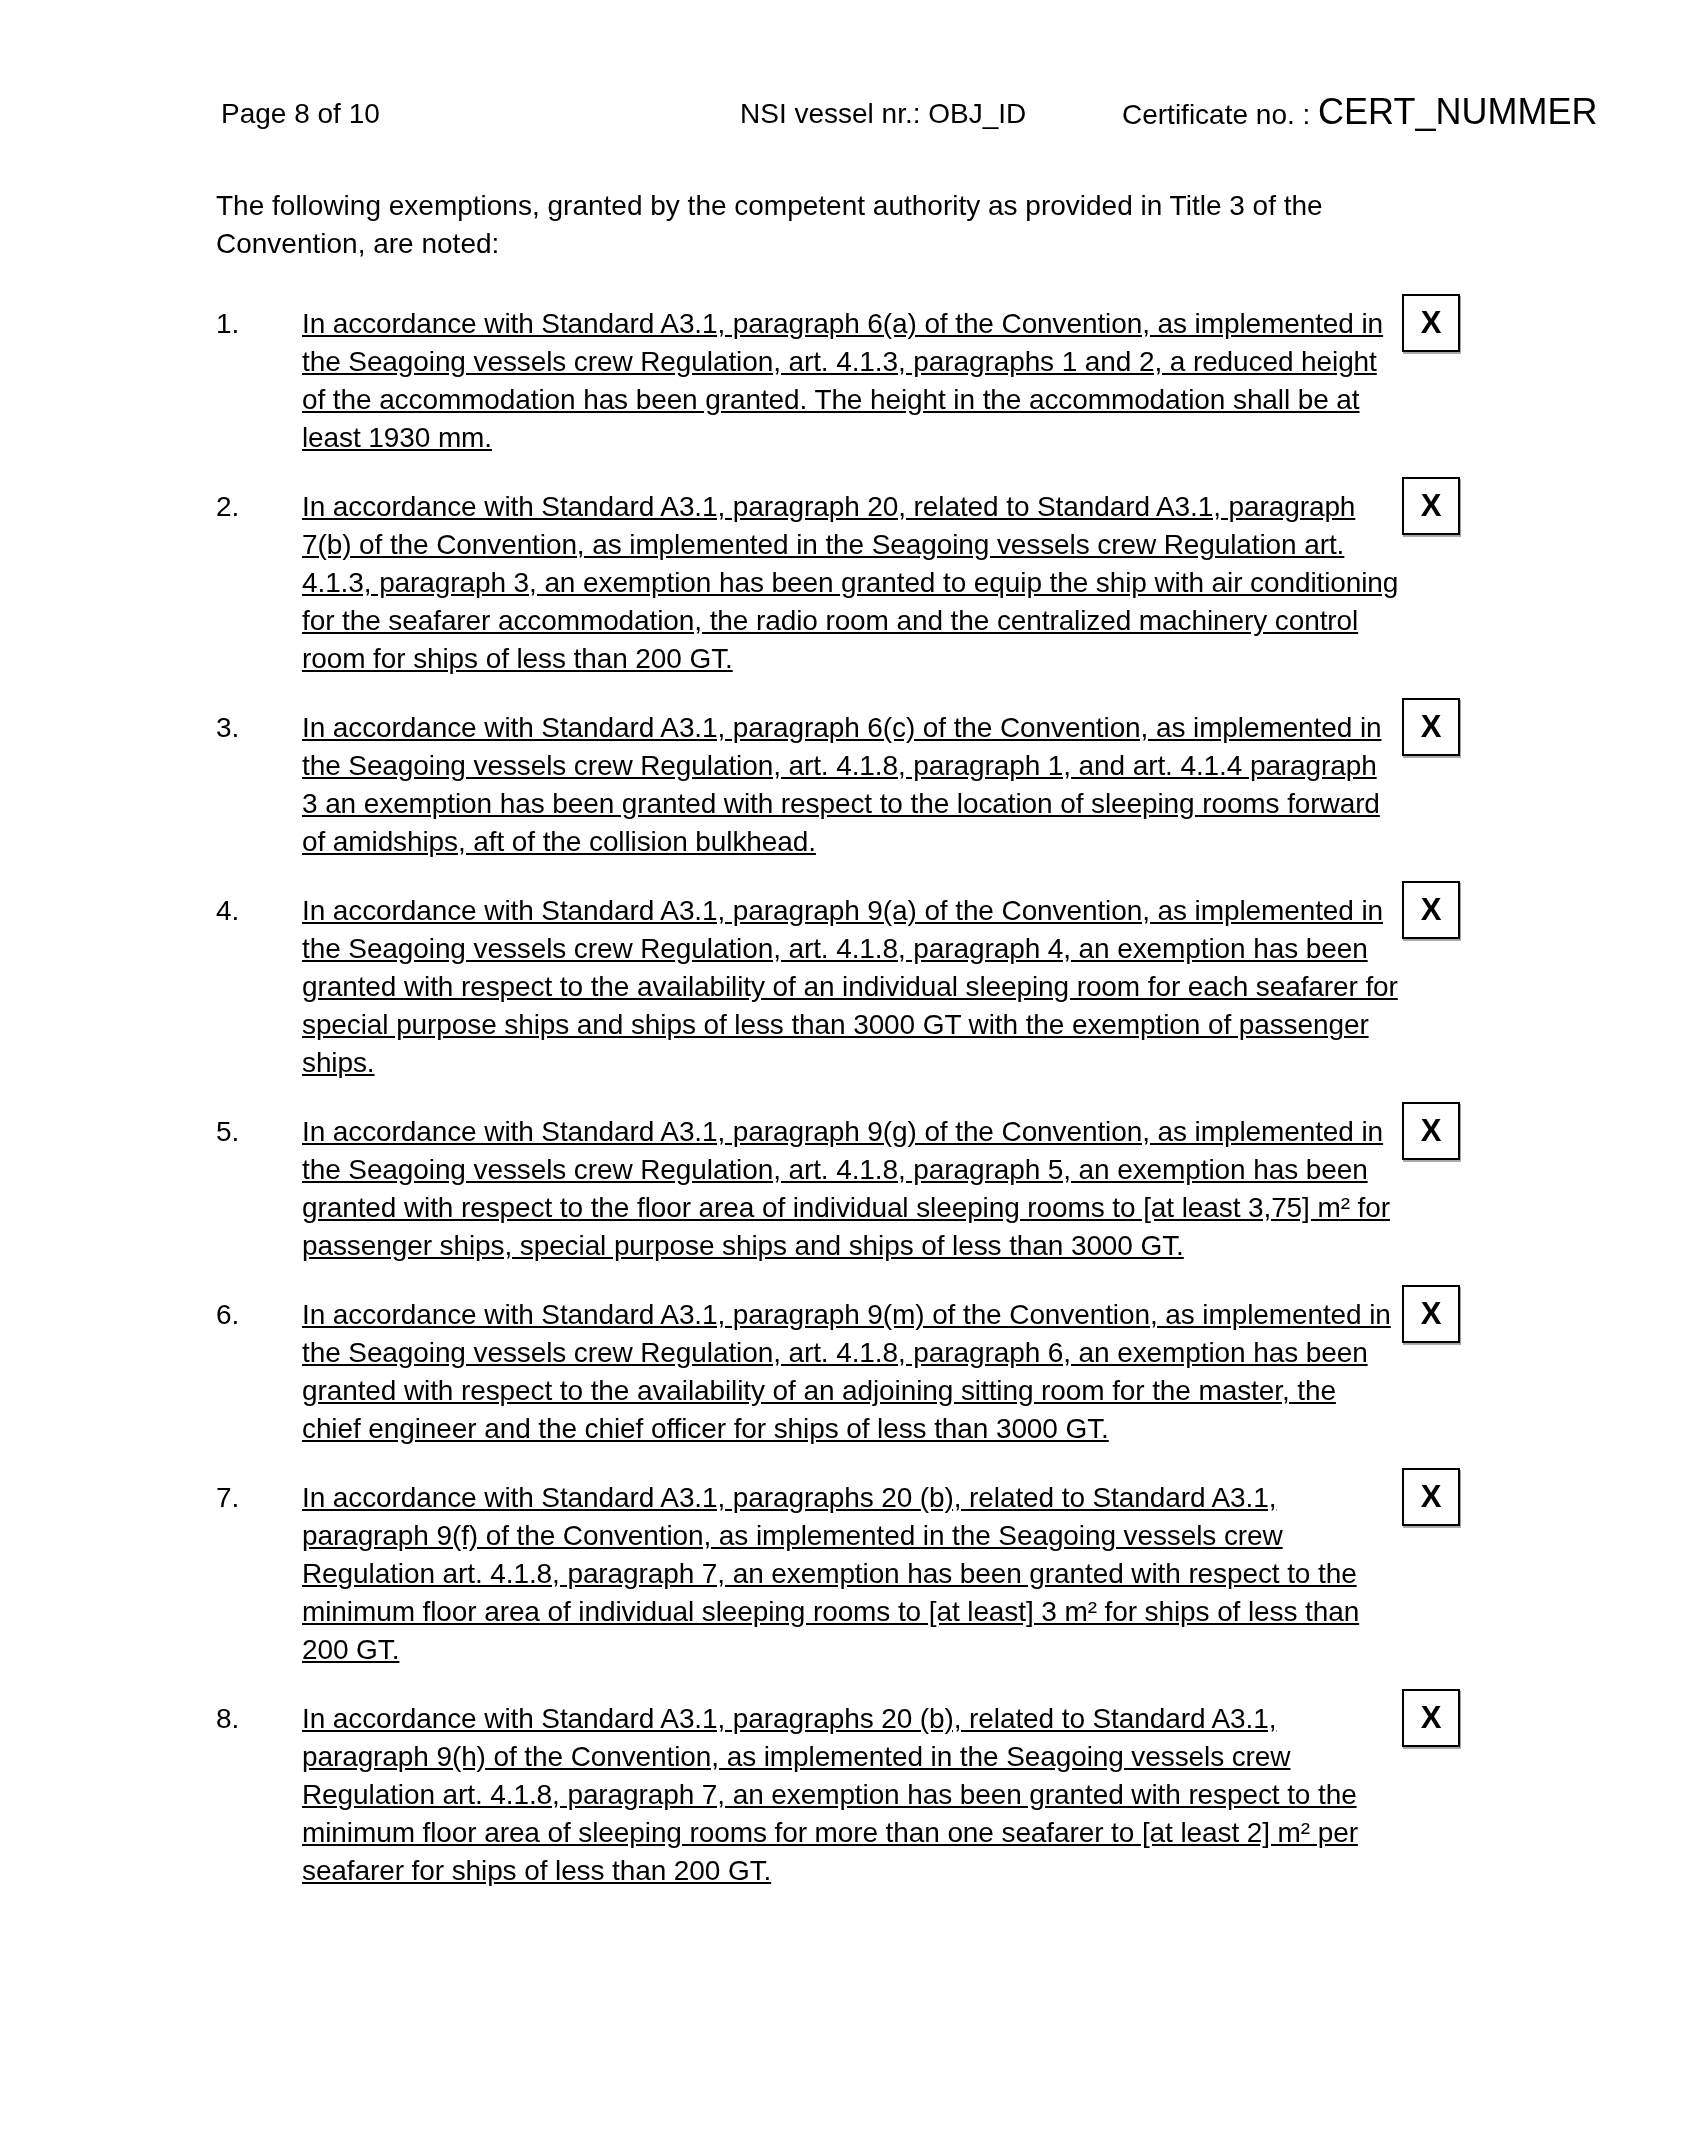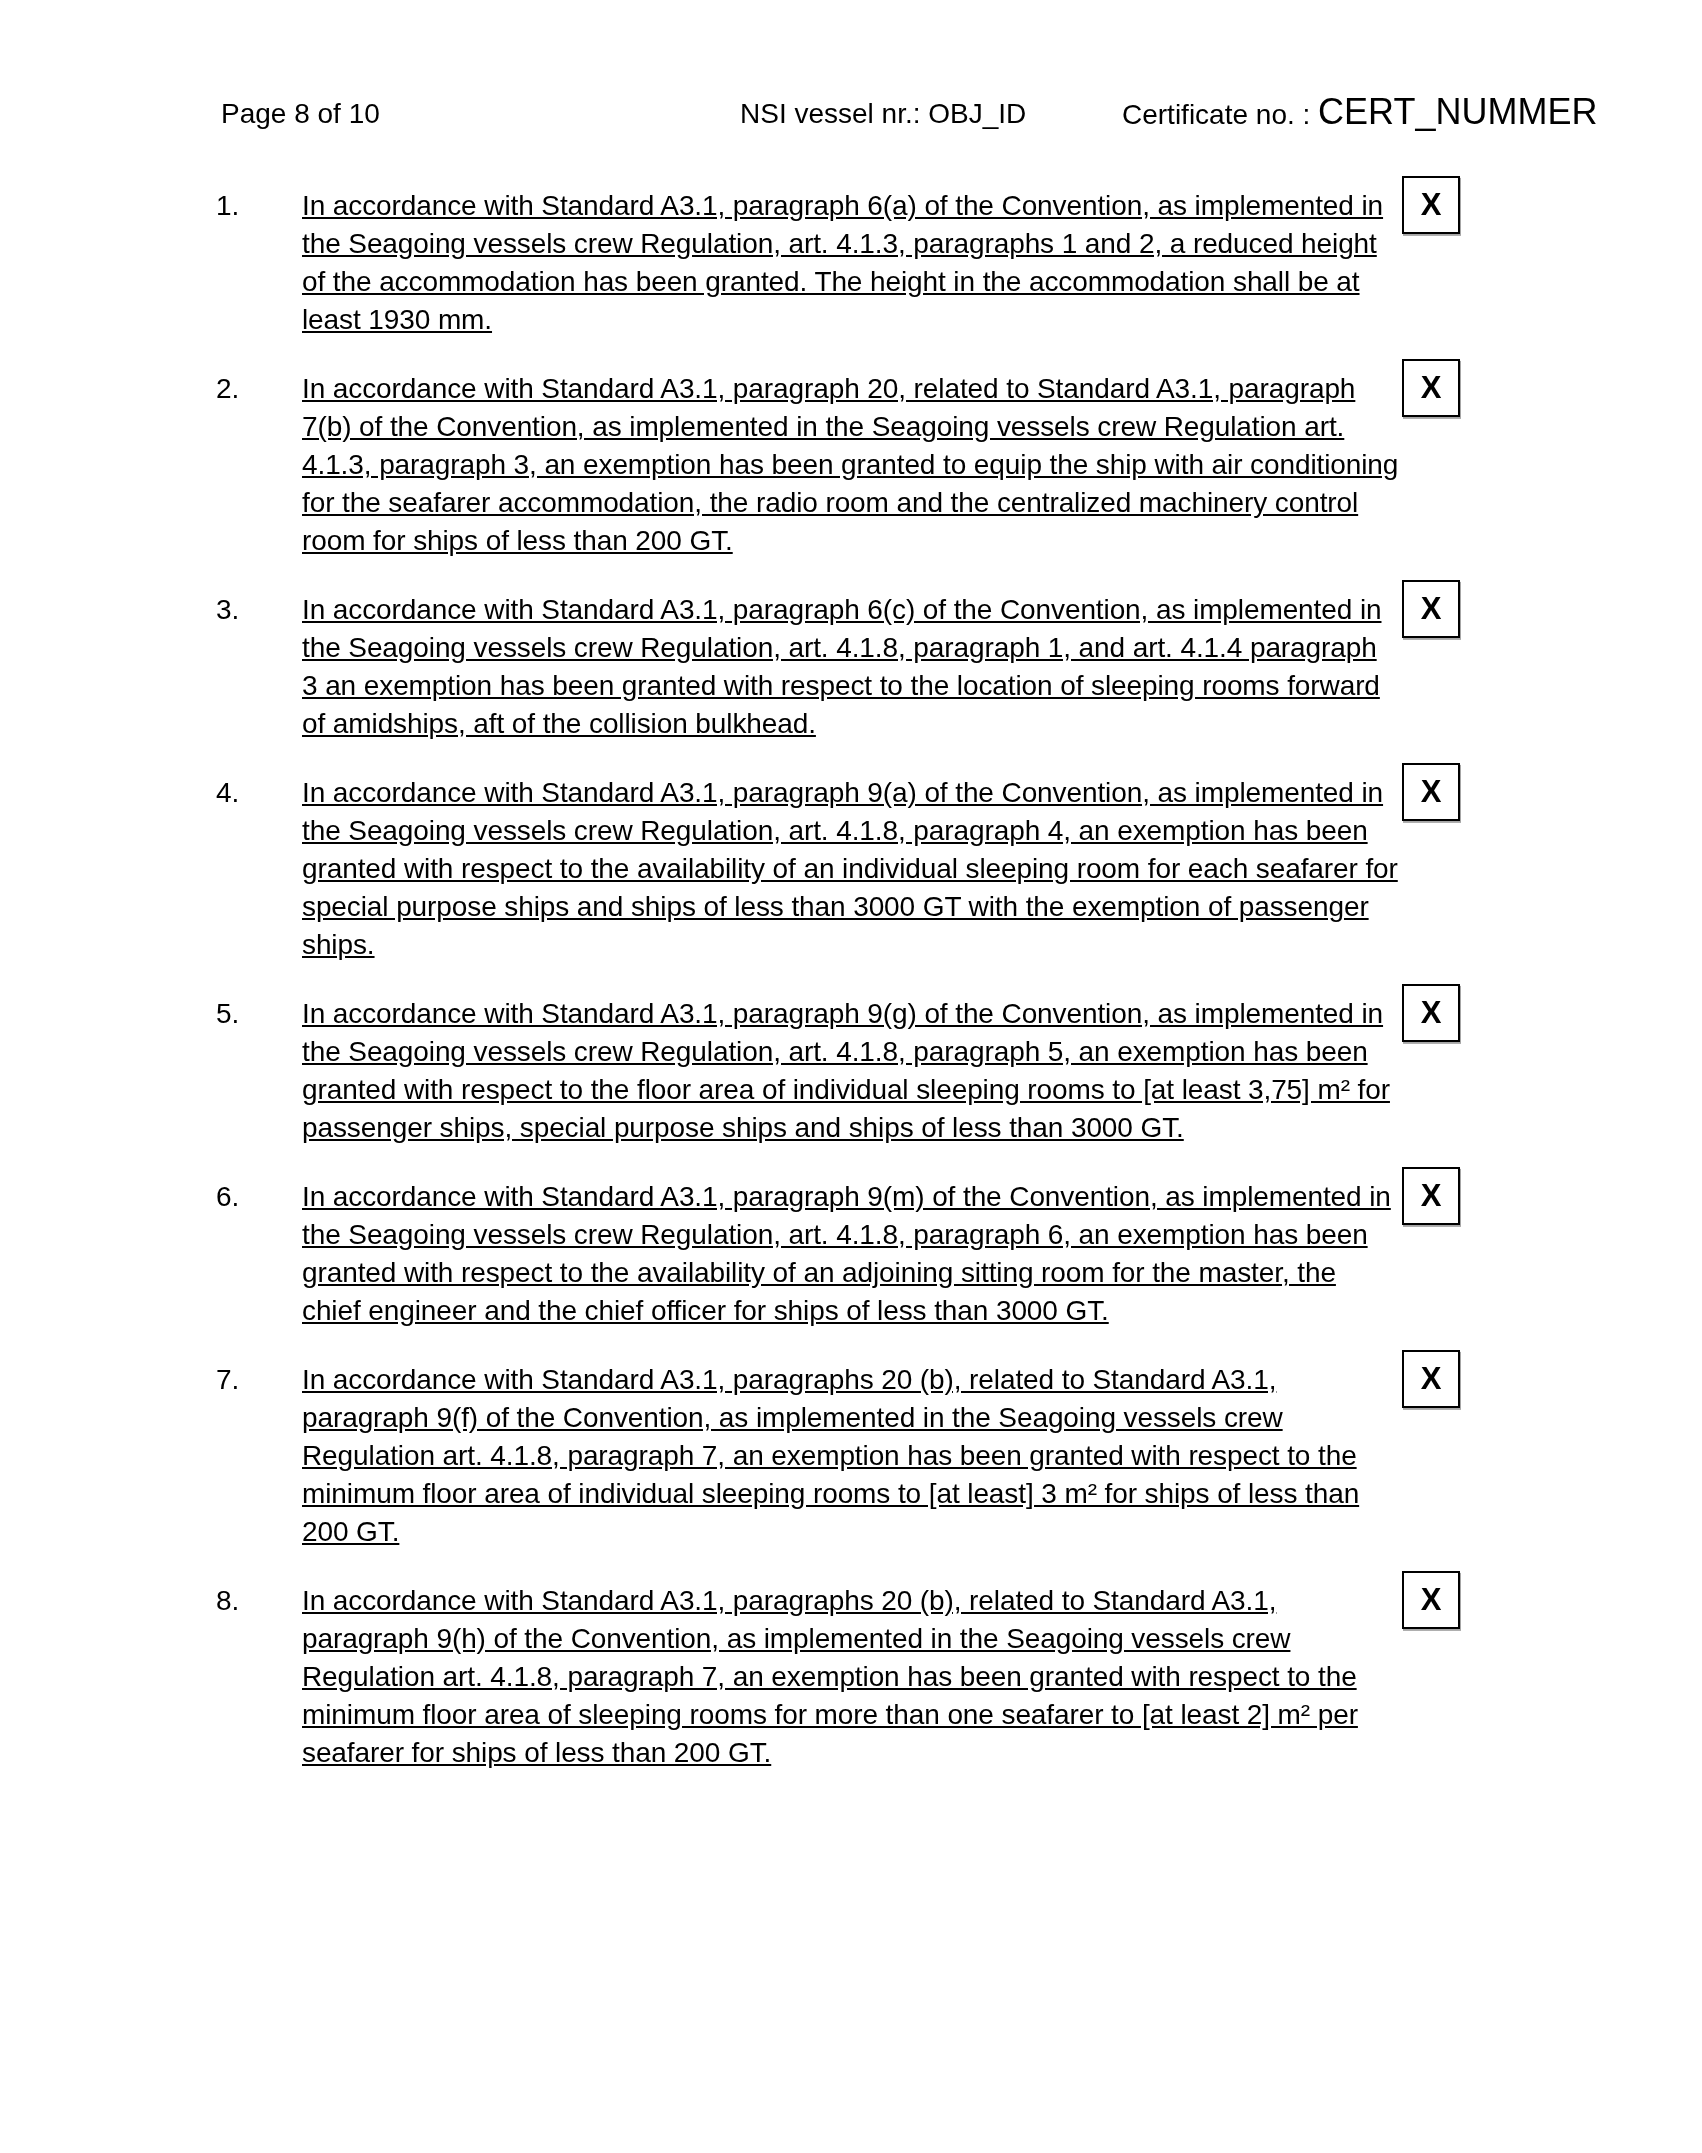--- a/index.html
+++ b/index.html
@@ -131,20 +131,21 @@
     <span class="hdr-left">Page 8 of 10</span>
     <span class="hdr-center">NSI vessel nr.: OBJ_ID</span>
     <span class="hdr-right"><span>Certificate no. :</span> <span class="cert-value">CERT_NUMMER</span></span>
   </div>
 
   <div class="content">
 
     <div class="title-block">
     </div>
 
+    <p class="intro">The following exemptions, granted by the competent authority as provided in Title 3 of the Convention, are noted:</p>
 
     <div class="items">
 
       <div class="item">
         <div class="item-number">1.</div>
         <div class="item-text">In accordance with Standard A3.1, paragraph 6(a) of the Convention, as implemented in the Seagoing vessels crew Regulation, art. 4.1.3, paragraphs 1 and 2, a reduced height of the accommodation has been granted. The height in the accommodation shall be at least 1930 mm.</div>
         <div class="checkbox">
             <span class="mark">X</span>
           </div>
       </div>

